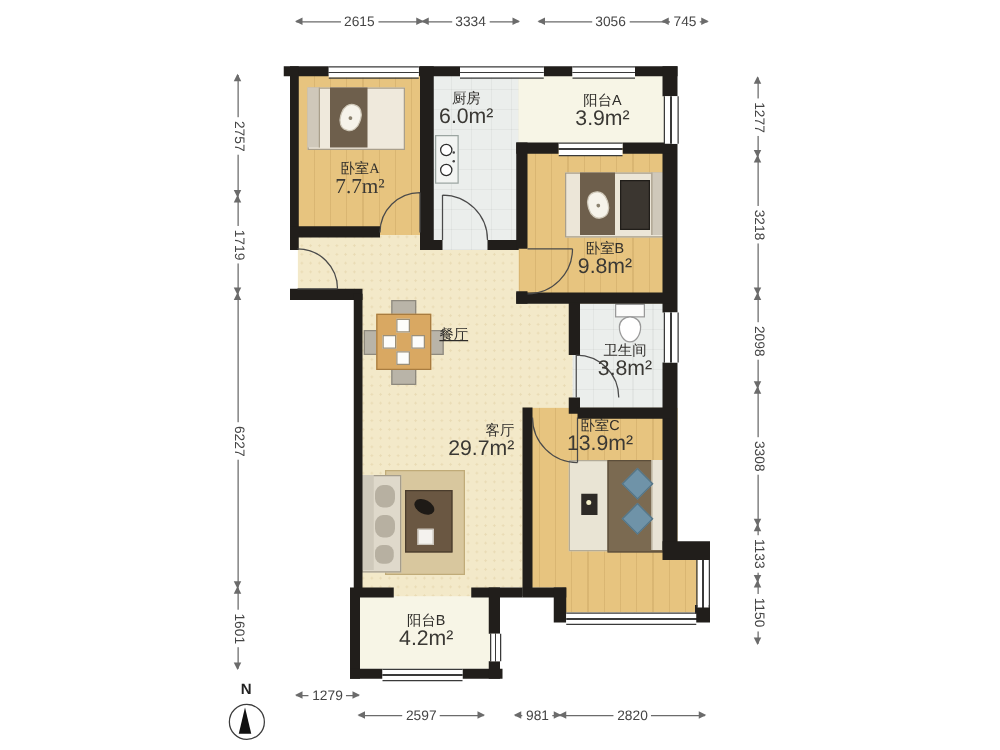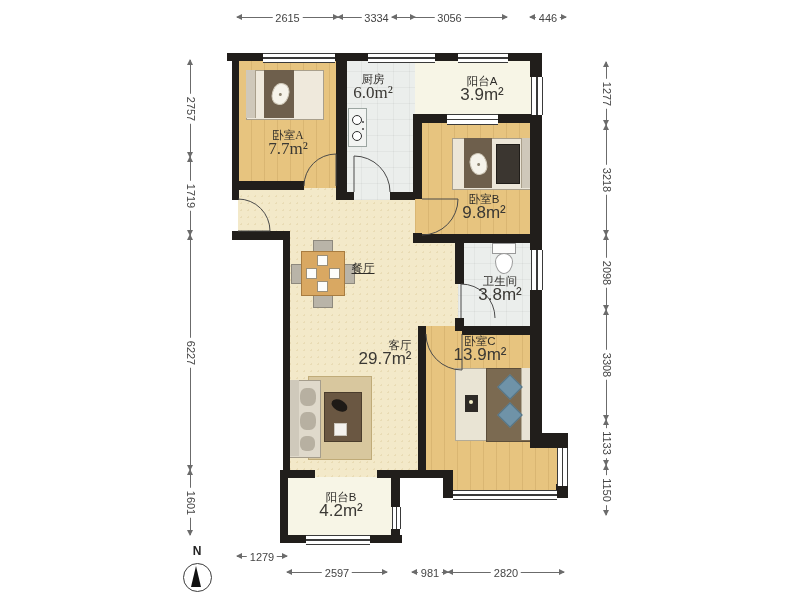--- a/index.html
+++ b/index.html
@@ -190,21 +190,21 @@
       <path d="M458,199 A36,36 0 0 1 422,235 M422,199 L458,199"></path>
       <path d="M461,284 A34,34 0 0 1 495,318 M461,318 L461,284"></path>
       <path d="M462,370 A36,36 0 0 1 426,334 M462,334 L462,370"></path>
     </g>
   </svg>
 
   <div class="room-label" style="left:288px;top:128px;font-family:Liberation Serif, serif;">
     <div class="rname">卧室A</div>
       <div class="rarea">7.7m²</div>
   </div>
-  <div class="room-label" style="left:373px;top:72px;font-family:Liberation Serif, serif;">
+  <div class="room-label" style="left:373px;top:72px;">
     <div class="rname">厨房</div>
       <div class="rarea">6.0m²</div>
   </div>
   <div class="room-label" style="left:482px;top:74px;text-align:center;">
     <div class="rname">阳台A</div>
       <div class="rarea">3.9m²</div>
   </div>
   <div class="room-label" style="left:484px;top:192px;">
     <div class="rname">卧室B</div>
       <div class="rarea">9.8m²</div>
@@ -228,25 +228,25 @@
     <div class="rname">阳台B</div>
       <div class="rarea">4.2m²</div>
   </div>
 
   <div class="dim-h" style="left:237px;top:17px;width:101px;">
       <span class="dlab">2615</span>
     </div>
   <div class="dim-h" style="left:338px;top:17px;width:77px;">
       <span class="dlab">3334</span>
     </div>
-  <div class="dim-h" style="left:392px;top:17px;width:115px;text-align:right;">
+  <div class="dim-h" style="left:431px;top:17px;width:115px;text-align:right;">
       <span class="dlab">3056</span>
     </div>
   <div class="dim-h" style="left:530px;top:17px;width:36px;">
-      <span class="dlab">446</span>
+      <span class="dlab">745</span>
     </div>
 
   <div class="dim-h" style="left:237px;top:556px;width:50px;">
       <span class="dlab">1279</span>
     </div>
   <div class="dim-h" style="left:287px;top:572px;width:100px;">
       <span class="dlab">2597</span>
     </div>
   <div class="dim-h" style="left:387px;top:604px;width:25px;">
       <span class="dlab">664</span>

